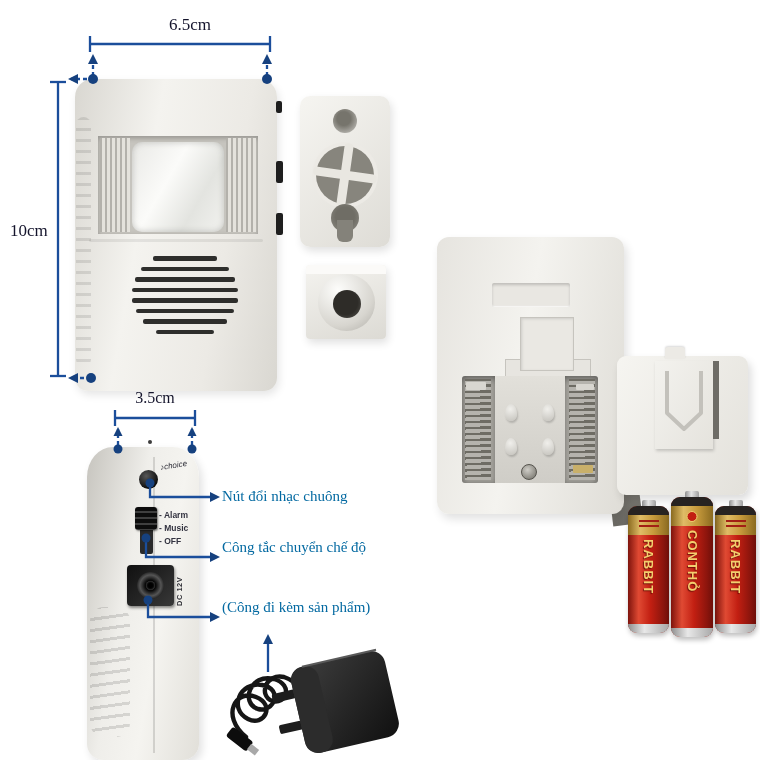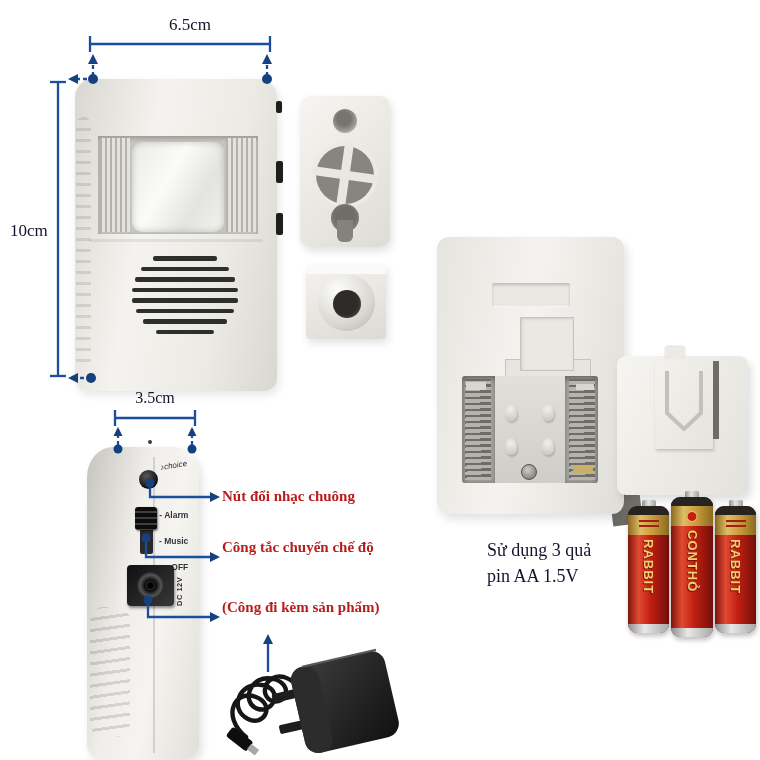--- a/index.html
+++ b/index.html
@@ -1,21 +1,21 @@
 <!DOCTYPE html>
 <html><head>
 <meta charset="utf-8">
 <style>
   html,body{margin:0;padding:0;background:#fff;}
   #canvas{position:relative;width:760px;height:760px;background:#ffffff;overflow:hidden;
           font-family:"Liberation Serif", serif;}
   .abs{position:absolute;}
   
   .dim{color:#14142c;font-size:17px;z-index:60;}
-  .callout{color:#b91c1c;font-size:15px;line-height:1.32;z-index:60;white-space:nowrap;font-weight:bold;}
+  .callout{color:#0369a1;font-size:15px;line-height:1.32;z-index:60;white-space:nowrap;}
   
   .plastic{background:linear-gradient(100deg,#d9d7d1,#f4f3ef 35%,#eceae5 70%,#d9d7d1);
            box-shadow:2px 4px 9px rgba(0,0,0,.10);}
   
   #front{left:75px;top:79px;width:202px;height:312px;border-radius:18px 18px 13px 13px;z-index:10;}
   #front .leftribs{left:1px;top:38px;width:15px;height:250px;border-radius:8px;
     background:repeating-linear-gradient(180deg,rgba(0,0,0,.10) 0 3px,rgba(255,255,255,0) 3px 11px);}
   #front .pir{left:23px;top:57px;width:160px;height:98px;background:#c6c4be;
     box-shadow:inset 0 2px 5px rgba(0,0,0,.25);}
   #front .ribs{top:2px;width:30px;height:94px;
@@ -107,22 +107,22 @@
   #side .ribs{left:3px;top:160px;width:40px;height:130px;border-radius:14px;
     background:repeating-linear-gradient(172deg,rgba(0,0,0,.12) 0 3px,rgba(0,0,0,0) 3px 11px);}
   #side .choicebtn{left:52px;top:23px;width:19px;height:19px;border-radius:50%;
     background:radial-gradient(circle at 38% 32%,#585858,#0e0e0e 70%);}
   #side .choicelbl{left:73px;top:14px;font-family:"Liberation Sans",sans-serif;font-style:italic;
     font-size:8px;color:#2e2e38;transform:rotate(-9deg);white-space:nowrap;}
   #side .swslot{left:53px;top:63px;width:13px;height:44px;background:#2a2a2a;border-radius:2px;}
   #side .swknob{left:48px;top:60px;width:22px;height:23px;border-radius:3px;
     background:repeating-linear-gradient(180deg,#0c0c0c 0 4px,#3f3f3f 4px 6px);
     box-shadow:1px 1px 2px rgba(0,0,0,.5);}
-  #side .swlabels{left:72px;top:63px;display:flex;flex-direction:column;gap:16px;
-    font-family:"Liberation Sans",sans-serif;font-weight:bold;font-size:8.5px;color:#333340;align-items:flex-end;}
+  #side .swlabels{left:72px;top:63px;display:flex;flex-direction:column;gap:3px;
+    font-family:"Liberation Sans",sans-serif;font-weight:bold;font-size:8.5px;color:#333340;}
   #side .jack{left:40px;top:118px;width:47px;height:41px;border-radius:4px;
     background:linear-gradient(135deg,#101010,#383838);box-shadow:1px 2px 3px rgba(0,0,0,.45);}
   #side .jring{left:10px;top:7px;width:27px;height:27px;border-radius:50%;
     background:radial-gradient(circle,#0a0a0a 28%,#555 55%,#1c1c1c 75%);}
   #side .jhole{left:9px;top:9px;width:9px;height:9px;border-radius:50%;background:#000;
     box-shadow:0 0 2px #777 inset;}
   #side .dclbl{left:88px;top:119px;height:40px;writing-mode:vertical-rl;transform:rotate(180deg);
     font-family:"Liberation Sans",sans-serif;font-weight:bold;font-size:7.5px;color:#2e2e35;
     letter-spacing:.5px;}
   
@@ -342,18 +342,14 @@
   <div class="abs dim" style="left:121px;top:389px;width:68px;text-align:center;font-size:16px">3.5cm</div>
 
   <div class="abs callout" style="left:222px;top:487px">Nút đổi nhạc chuông</div>
   <div class="abs callout" style="left:222px;top:538px">
     <div>Công tắc chuyển chế độ</div>
   </div>
   <div class="abs callout" style="left:222px;top:598px">
     <div>(Công đi kèm sản phẩm)</div>
   </div>
 
-  <div id="battnote" class="abs">
-    <div>Sử dụng 3 quả</div>
-    <div>pin AA 1.5V</div>
-  </div>
 
 </div>
 
 </body></html>

